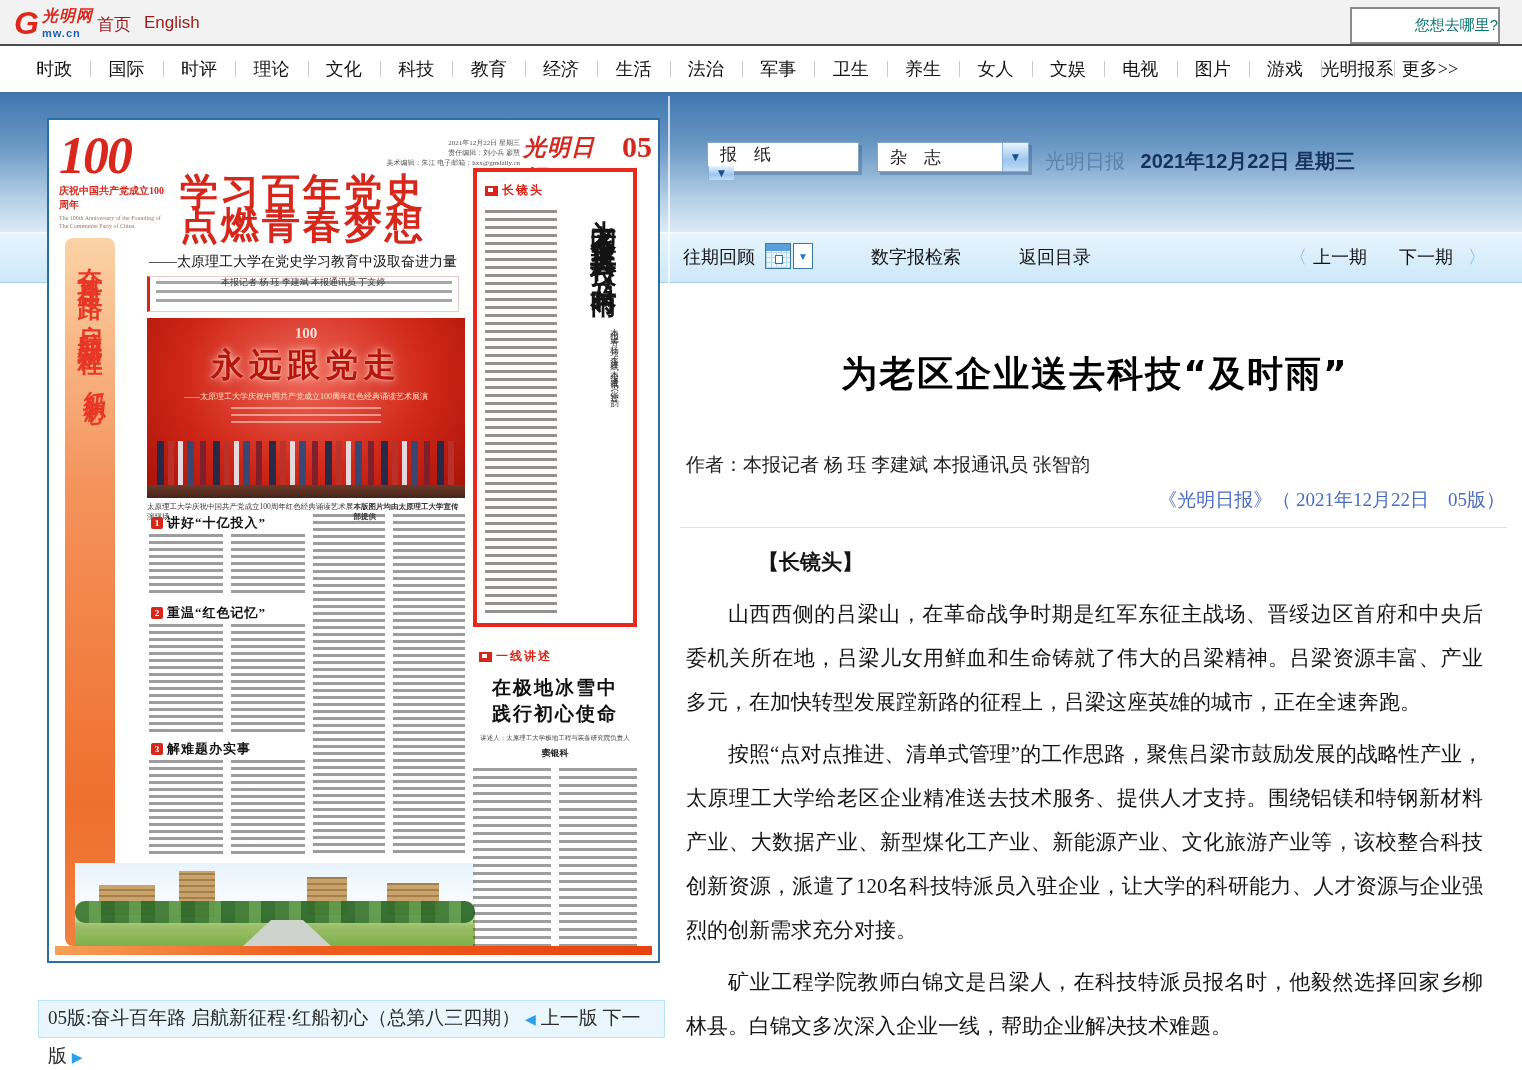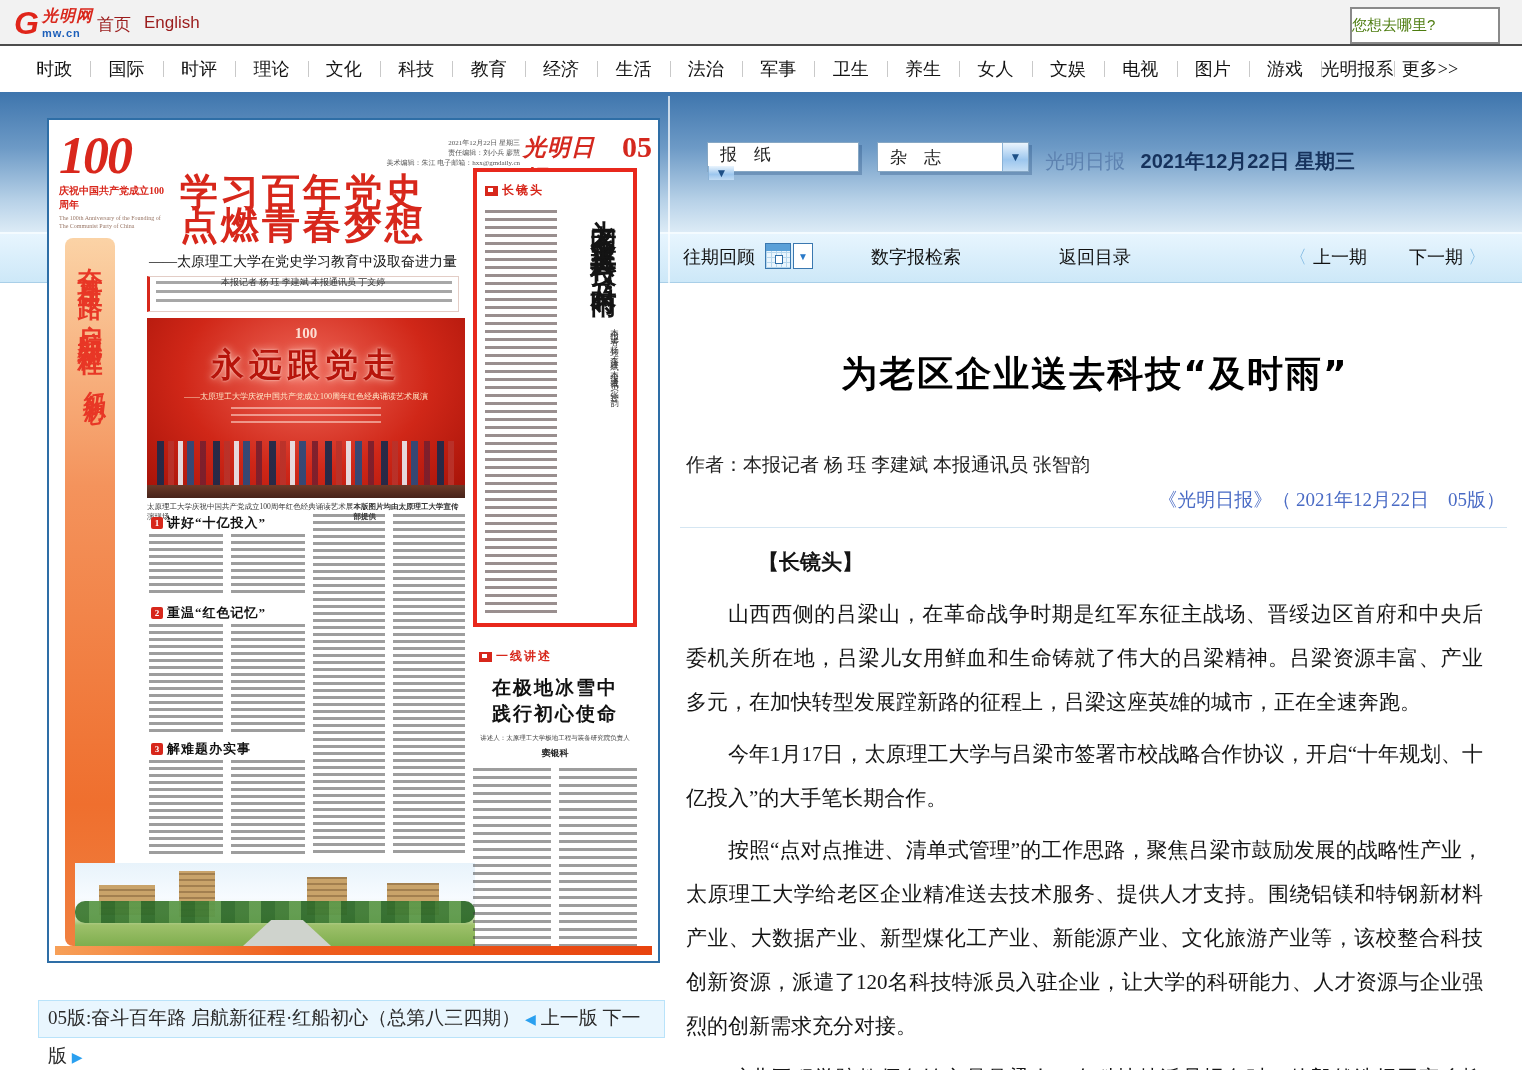--- a/index.html
+++ b/index.html
@@ -11,22 +11,22 @@
   .header { position:absolute; top:0; left:0; width:1522px; height:46px;
     background:#f2f2f2; border-bottom:2px solid #4c4c4c; z-index:5; }
   .logo { position:absolute; left:14px; top:6px; display:flex; align-items:center; gap:3px; cursor:pointer; }
   .logo-g { font-size:32px; font-weight:bold; color:#e0251a; font-style:italic; line-height:32px; }
   .logo-cn { font-size:16px; font-weight:bold; color:#d9271c; font-style:italic; letter-spacing:1px; }
   .logo-dm { font-size:11px; font-weight:bold; color:#1c5fba; letter-spacing:1px; }
   .hlink { position:absolute; top:13px; font-size:17px; color:#9b1c1c; cursor:pointer; }
   .hlink.home { left:97px; }
   .hlink.eng  { left:144px; }
   .searchbox { position:absolute; left:1350px; top:7px; width:150px; height:37px;
-    border:2px solid #8a8a8a; background:#fff; font-size:15px; color:#4d7c0f;
-    text-align:left; font-family:inherit; outline:none; }
+    border:2px solid #8a8a8a; background:#fff; font-size:15px; color:#0f766e;
+    text-align:right; font-family:inherit; outline:none; }
 
   
   .nav-row { position:absolute; top:46px; left:0; width:1522px; height:46px; background:#fff; z-index:5; }
   .nav { display:flex; height:100%; align-items:center; padding:0 56px 0 18px; list-style:none; }
   .nav li { flex:1; text-align:center; font-size:18px; color:#141414; position:relative;
     cursor:pointer; white-space:nowrap; font-family:"Liberation Serif","DejaVu Serif",serif; }
   .nav li + li::before { content:""; position:absolute; left:0; top:4px; bottom:4px; width:1px; background:#c9c9c9; }
 
   
   .band { position:absolute; top:92px; left:0; width:1522px; height:140px;
@@ -229,35 +229,34 @@
 </div>
 <div class="issue-info">
   <span class="issue-paper">光明日报</span>
   <span class="issue-date">2021年12月22日 星期三</span>
 </div>
 
 <span class="sn" style="left:683px;">往期回顾</span>
 <span class="cal-ico"></span>
 <span class="cal-drop">▼</span>
 <span class="sn" style="left:871px;">数字报检索</span>
-<span class="sn" style="left:1059px;">返回目录</span>
+<span class="sn" style="left:1019px;">返回目录</span>
 <span class="sn chev" style="left:1289px;">〈</span>
 <span class="sn" style="left:1313px;">上一期</span>
-<span class="sn" style="left:1399px;margin-left:10px;">下一期</span>
+<span class="sn" style="left:1399px;">下一期</span>
 <span class="sn chev" style="left:1468px;">〉</span>
 
 <div class="art-title">为老区企业送去科技“及时雨”</div>
 <div class="art-author">作者：本报记者 杨 珏 李建斌 本报通讯员 张智韵</div>
 <div class="art-source">《光明日报》（ 2021年12月22日　05版）</div>
 <div class="art-div"></div>
 <div class="art-body">
   <div class="col-label">【长镜头】</div>
   <div>
       <p>山西西侧的吕梁山，在革命战争时期是红军东征主战场、晋绥边区首府和中央后委机关所在地，吕梁儿女用鲜血和生命铸就了伟大的吕梁精神。吕梁资源丰富、产业多元，在加快转型发展蹚新路的征程上，吕梁这座英雄的城市，正在全速奔跑。</p>
-      <p>今年1月17日，太原理工大学与吕梁市签署市校战略合作协议，开启“十年规划、十亿投入”的大手笔长期合作。</p>
       <p>按照“点对点推进、清单式管理”的工作思路，聚焦吕梁市鼓励发展的战略性产业，太原理工大学给老区企业精准送去技术服务、提供人才支持。围绕铝镁和特钢新材料产业、大数据产业、新型煤化工产业、新能源产业、文化旅游产业等，该校整合科技创新资源，派遣了120名科技特派员入驻企业，让大学的科研能力、人才资源与企业强烈的创新需求充分对接。</p>
       <p>矿业工程学院教师白锦文是吕梁人，在科技特派员报名时，他毅然选择回家乡柳林县。白锦文多次深入企业一线，帮助企业解决技术难题。</p>
     </div>
 </div>
 
 <div class="paper-frame">
   <div class="np-page">
 
     <div class="np-ribbon">
       <span class="rb rb1">奋斗百年路</span>

